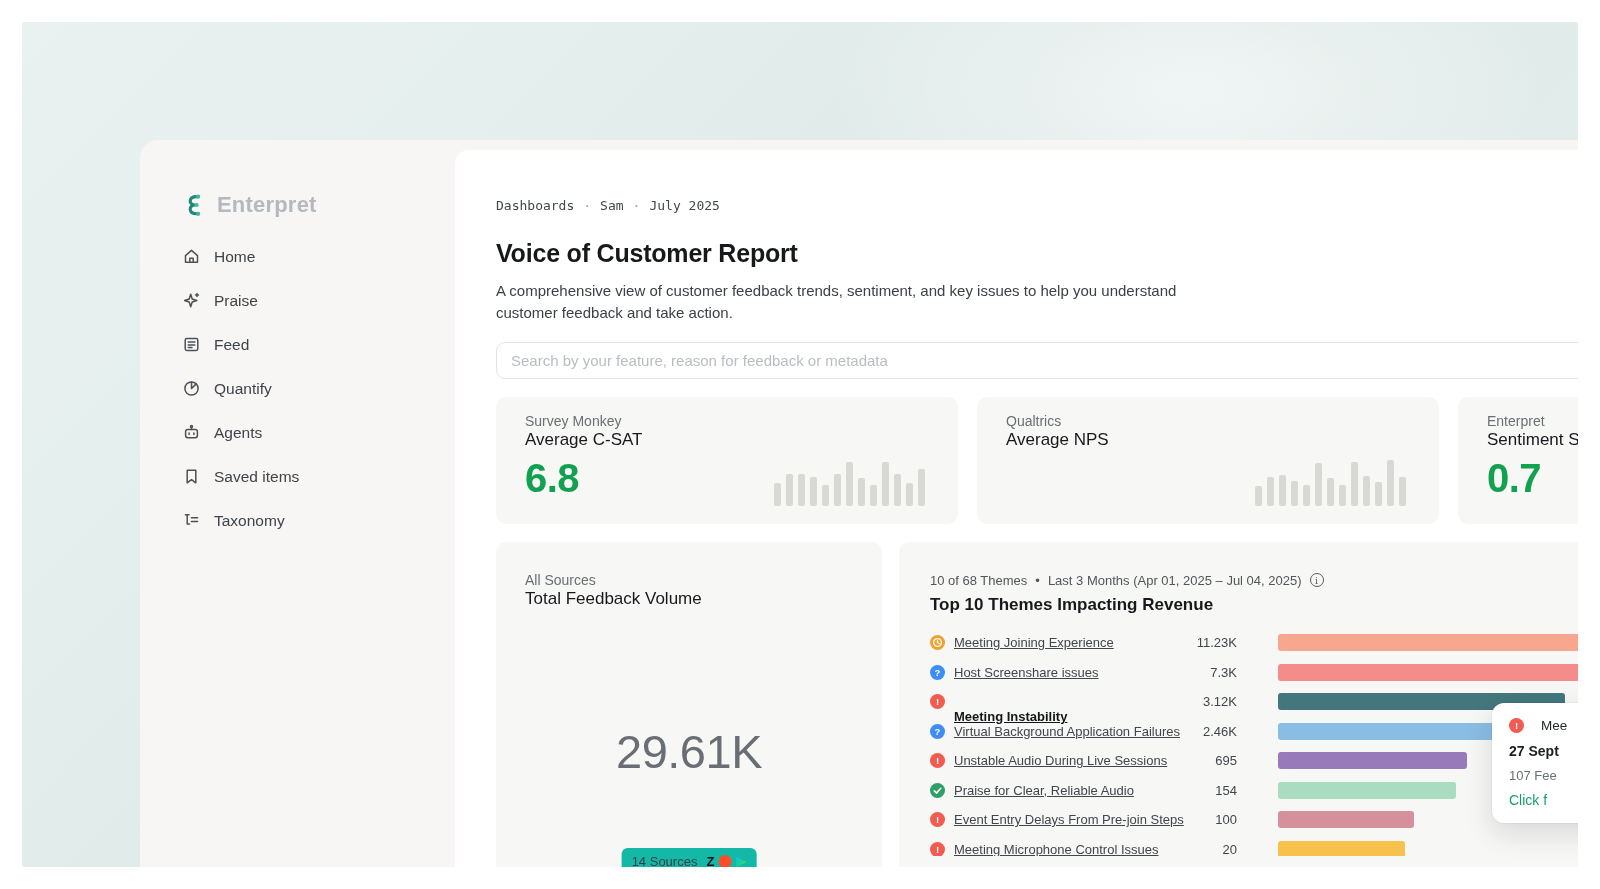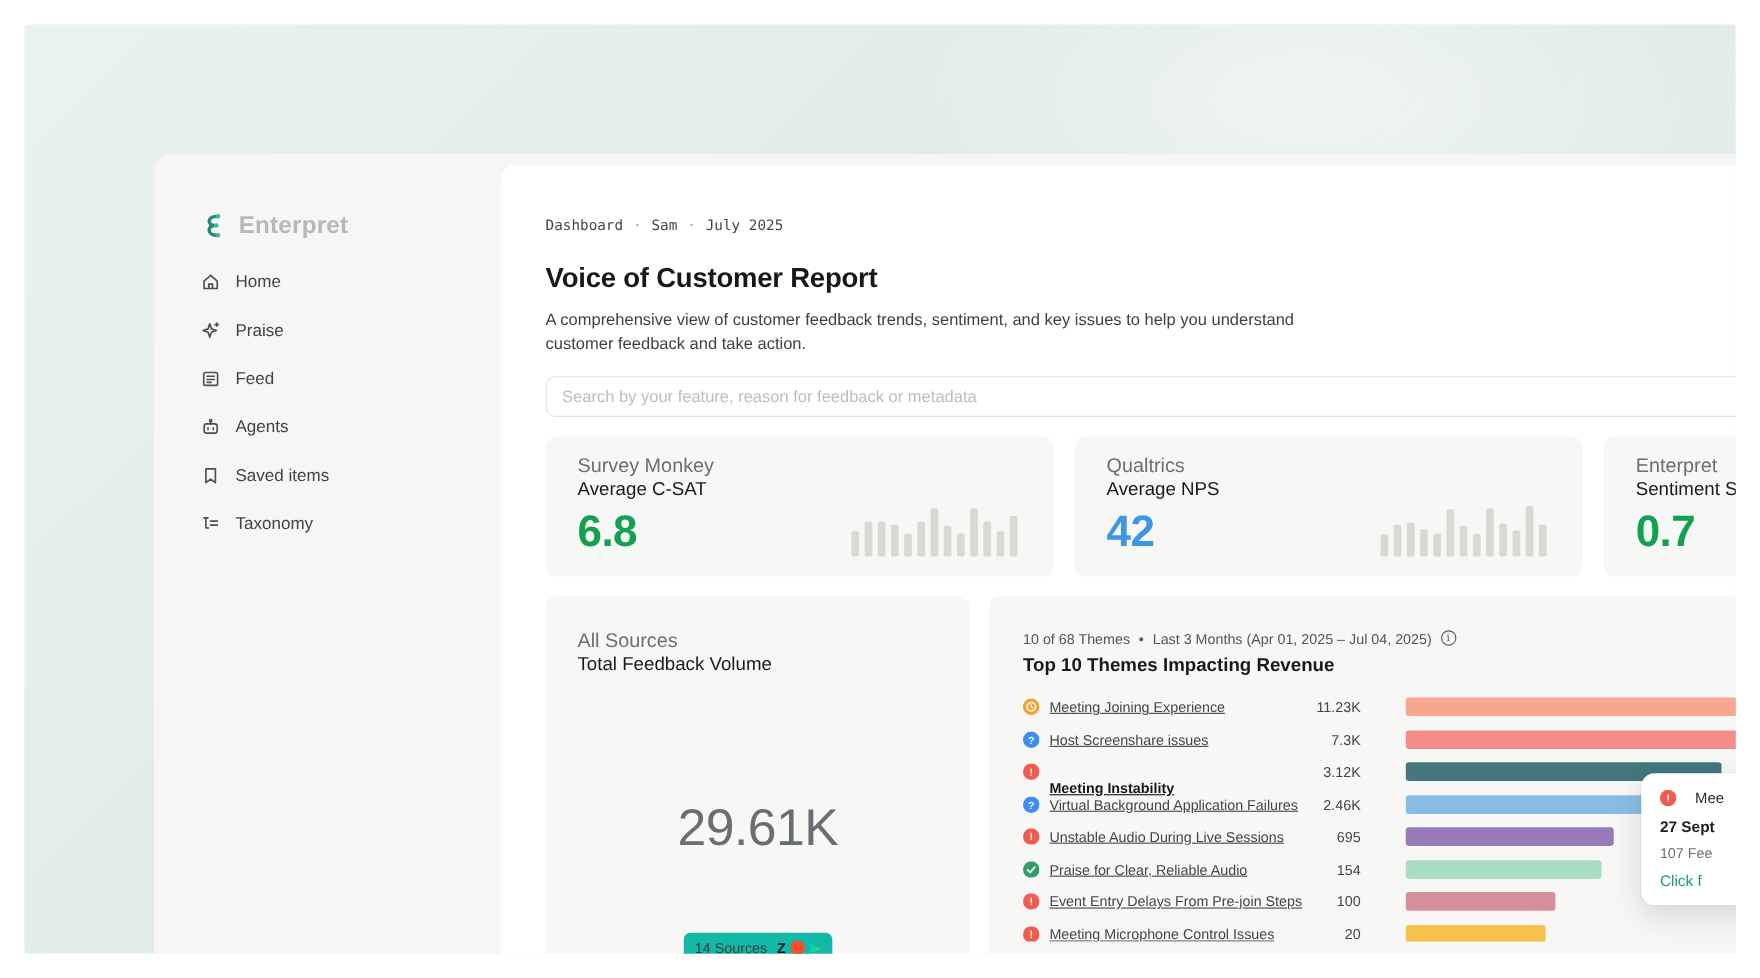--- a/index.html
+++ b/index.html
@@ -39,21 +39,21 @@
   h1{margin:24px 0 0;font-size:25px;font-weight:600;color:#16181b;letter-spacing:-.2px;line-height:30px;}
   .desc{margin:12px 0 0;font-size:15px;line-height:22px;color:#3c4147;max-width:695px;}
   .search{display:block;margin-top:18px;width:1420px;height:37px;box-sizing:border-box;
     border:1px solid #e4e4e1;border-radius:9px;padding:0 14px;font-size:15px;color:#333;
     background:#fff;outline:none;font-family:"Liberation Sans",sans-serif;}
   .search::placeholder{color:#b9bdc2;}
   
   .cards-row{margin-top:18px;display:flex;gap:19px;}
   .mcard{flex:none;width:462px;height:127px;background:#f7f7f5;border-radius:10px;
     padding:16px 0 0 29px;box-sizing:border-box;position:relative;}
-  .card-src{font-size:18px;color:#6a6f75;}
+  .card-src{font-size:14px;color:#6a6f75;}
   .card-ttl{margin-top:1px;font-size:17px;font-weight:400;color:#17191d;white-space:nowrap;}
   .card-val{margin-top:8px;font-size:40px;font-weight:700;letter-spacing:-.5px;line-height:40px;}
   .spark{position:absolute;right:33px;bottom:18px;display:flex;align-items:flex-end;gap:5px;height:48px;}
   .spark i{width:7px;border-radius:2px;background:#d8d8d5;display:block;}
   
   .row2{margin-top:18px;display:flex;gap:17px;}
   .vcard{flex:none;width:386px;height:470px;background:#f7f7f5;border-radius:10px;
     padding:30px 0 0 29px;box-sizing:border-box;position:relative;}
   .vbig{position:absolute;top:182px;left:0;right:0;text-align:center;
     font-size:47px;font-weight:500;color:#696e74;letter-spacing:-.5px;}
@@ -129,20 +129,29 @@
               <svg viewBox="0 0 19 19">
                 <rect x="3.2" y="3.6" width="12.6" height="11.8" rx="1.6" fill="none" stroke="currentColor" stroke-width="1.5" stroke-linecap="round" stroke-linejoin="round"></rect>
                 <path fill="none" stroke="currentColor" stroke-width="1.5" stroke-linecap="round" stroke-linejoin="round" d="M6.2 7 h6.6 M6.2 10 h6.6 M6.2 12.6 h3.8"></path>
               </svg>
             </span>
             <span>Feed</span>
           </div>
           <div class="nav-item">
             <span class="nicon">
               <svg viewBox="0 0 19 19">
+                <circle cx="9.5" cy="9.5" r="6.6" fill="none" stroke="currentColor" stroke-width="1.5" stroke-linecap="round" stroke-linejoin="round"></circle>
+                <path fill="none" stroke="currentColor" stroke-width="1.5" stroke-linecap="round" stroke-linejoin="round" d="M9.5 2.9 V9.5 L14.2 4.9"></path>
+              </svg>
+            </span>
+            <span>Quantify</span>
+          </div>
+          <div class="nav-item">
+            <span class="nicon">
+              <svg viewBox="0 0 19 19">
                 <rect x="3.6" y="6.4" width="11.8" height="8.4" rx="2.2" fill="none" stroke="currentColor" stroke-width="1.5" stroke-linecap="round" stroke-linejoin="round"></rect>
                 <path fill="none" stroke="currentColor" stroke-width="1.5" stroke-linecap="round" stroke-linejoin="round" d="M7.1 9.9 v1.6 M11.9 9.9 v1.6 M9.5 6.4 V4.4"></path>
                 <circle cx="9.5" cy="3.4" r="1" fill="none" stroke="currentColor" stroke-width="1.5" stroke-linecap="round" stroke-linejoin="round"></circle>
               </svg>
             </span>
             <span>Agents</span>
           </div>
           <div class="nav-item">
             <span class="nicon">
               <svg viewBox="0 0 19 19">
@@ -157,21 +166,21 @@
                 <path fill="none" stroke="currentColor" stroke-width="1.5" stroke-linecap="round" stroke-linejoin="round" d="M5.2 3.8 V13 M3.4 3.8 H7 M9.4 6.8 H15.6 M9.4 10.4 H15.6 M5.2 13 H7.5"></path>
               </svg>
             </span>
             <span>Taxonomy</span>
           </div>
         </nav>
     </aside>
 
     <main class="main">
       <div class="content">
-        <div class="breadcrumb" id="breadcrumb"><span>Dashboard</span><span class="bc-sep">·</span><span>Sam</span><span class="bc-sep">·</span><span>July 2025</span></div>
+        <div class="breadcrumb" id="breadcrumb"><span>Dashboards</span><span class="bc-sep">·</span><span>Sam</span><span class="bc-sep">·</span><span>July 2025</span></div>
         <h1>Voice of Customer Report</h1>
         <p class="desc">A comprehensive view of customer feedback trends, sentiment, and key issues to help you understand customer feedback and take action.</p>
         <input class="search" type="text" placeholder="Search by your feature, reason for feedback or metadata" style="">
 
         <div class="cards-row" id="metric-cards">
             <section class="mcard">
               <div class="card-src">Survey Monkey</div>
               <div class="card-ttl">Average C-SAT</div>
               <div class="card-val" style="color:#12a150">6.8</div>
               <div class="spark">
@@ -186,21 +195,20 @@
                 <i style="height:21.119999999999997px;background:#d8d8d5"></i>
                 <i style="height:44.16px;background:#d8d8d5"></i>
                 <i style="height:31.68px;background:#d8d8d5"></i>
                 <i style="height:23.04px;background:#d8d8d5"></i>
                 <i style="height:37.44px;background:#d8d8d5"></i>
               </div>
             </section>
             <section class="mcard">
               <div class="card-src">Qualtrics</div>
               <div class="card-ttl">Average NPS</div>
-              <div class="card-val" style="color:#3e96e4">42</div>
               <div class="spark">
                 <i style="height:20.16px;background:#d8d8d5"></i>
                 <i style="height:28.799999999999997px;background:#d8d8d5"></i>
                 <i style="height:30.72px;background:#d8d8d5"></i>
                 <i style="height:24.96px;background:#d8d8d5"></i>
                 <i style="height:21.119999999999997px;background:#d8d8d5"></i>
                 <i style="height:43.199999999999996px;background:#d8d8d5"></i>
                 <i style="height:27.84px;background:#d8d8d5"></i>
                 <i style="height:21.119999999999997px;background:#d8d8d5"></i>
                 <i style="height:44.16px;background:#d8d8d5"></i>

